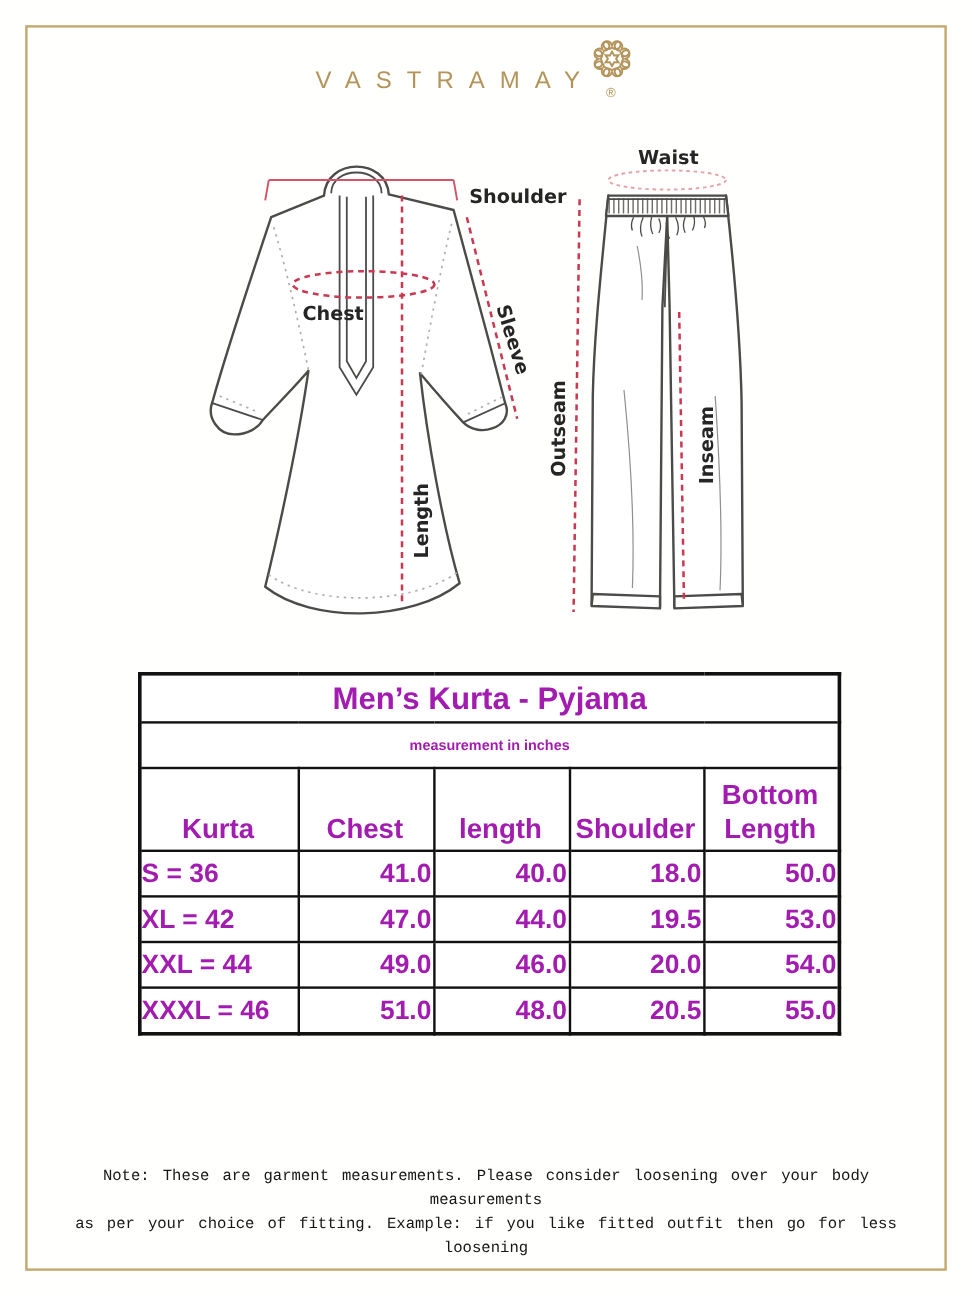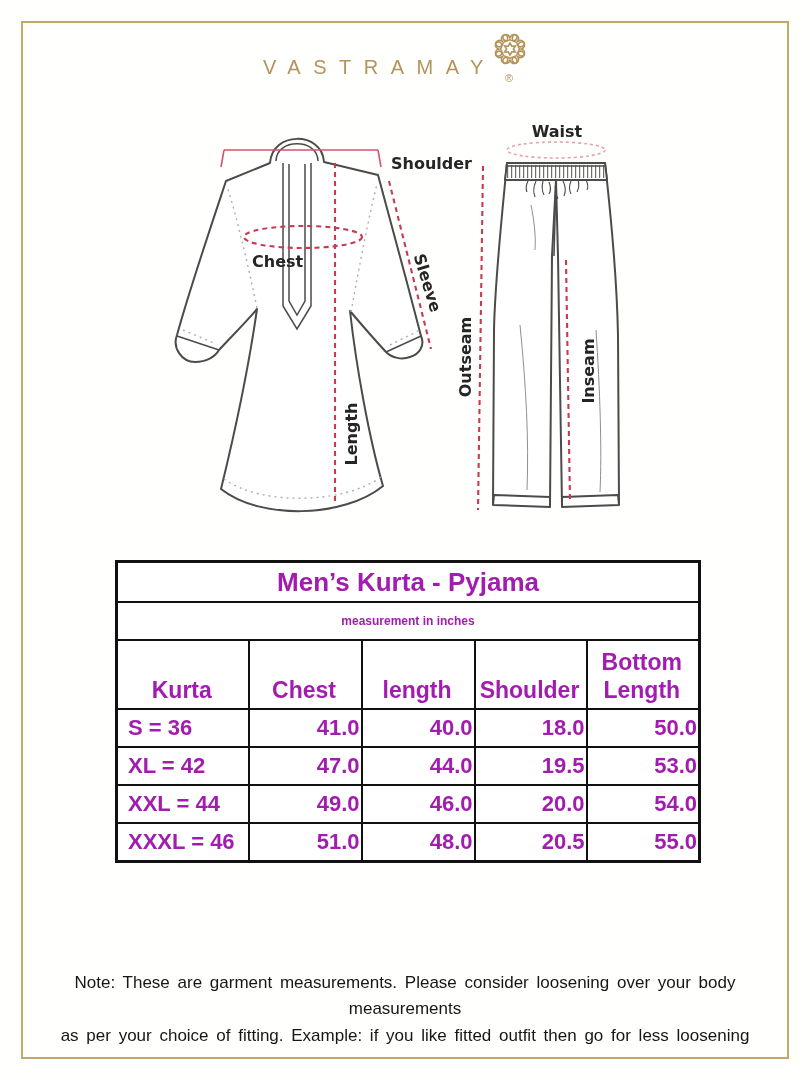--- a/index.html
+++ b/index.html
@@ -27,25 +27,25 @@
 
   
   table.chart{position:absolute;left:115px;top:560px;width:583px;table-layout:fixed;
         border-collapse:collapse;border:3px solid #111;color:#a21caf;font-weight:bold;}
   table.chart td,table.chart th{border:2px solid #111;background:#fff;overflow:hidden;}
   .t-title{height:36px;font-size:26px;text-align:center;}
   .t-sub{height:34px;font-size:12px;text-align:center;}
   tr.head th{height:64px;font-size:23px;text-align:center;vertical-align:bottom;
              padding:0 2px 3px 0;line-height:1.25;}
   tr.datarow td{height:34px;font-size:22px;text-align:right;}
-  tr.datarow td.size{text-align:left;padding-left:10px;}
+  tr.datarow td.size{text-align:left;padding-left:0;}
 
   
   .note{position:absolute;left:35px;top:970px;width:740px;text-align:center;
-        font-size:17px;color:#161616;line-height:1.55;word-spacing:3px;}
+        font-size:13px;color:#161616;line-height:1.55;word-spacing:3px;font-family:Liberation Mono, monospace;}
 </style>
 </head>
 <body>
 
 <div class="page">
 
   <div class="frame"></div>
 
   <div>
     <span class="brand">VASTRAMAY</span>

